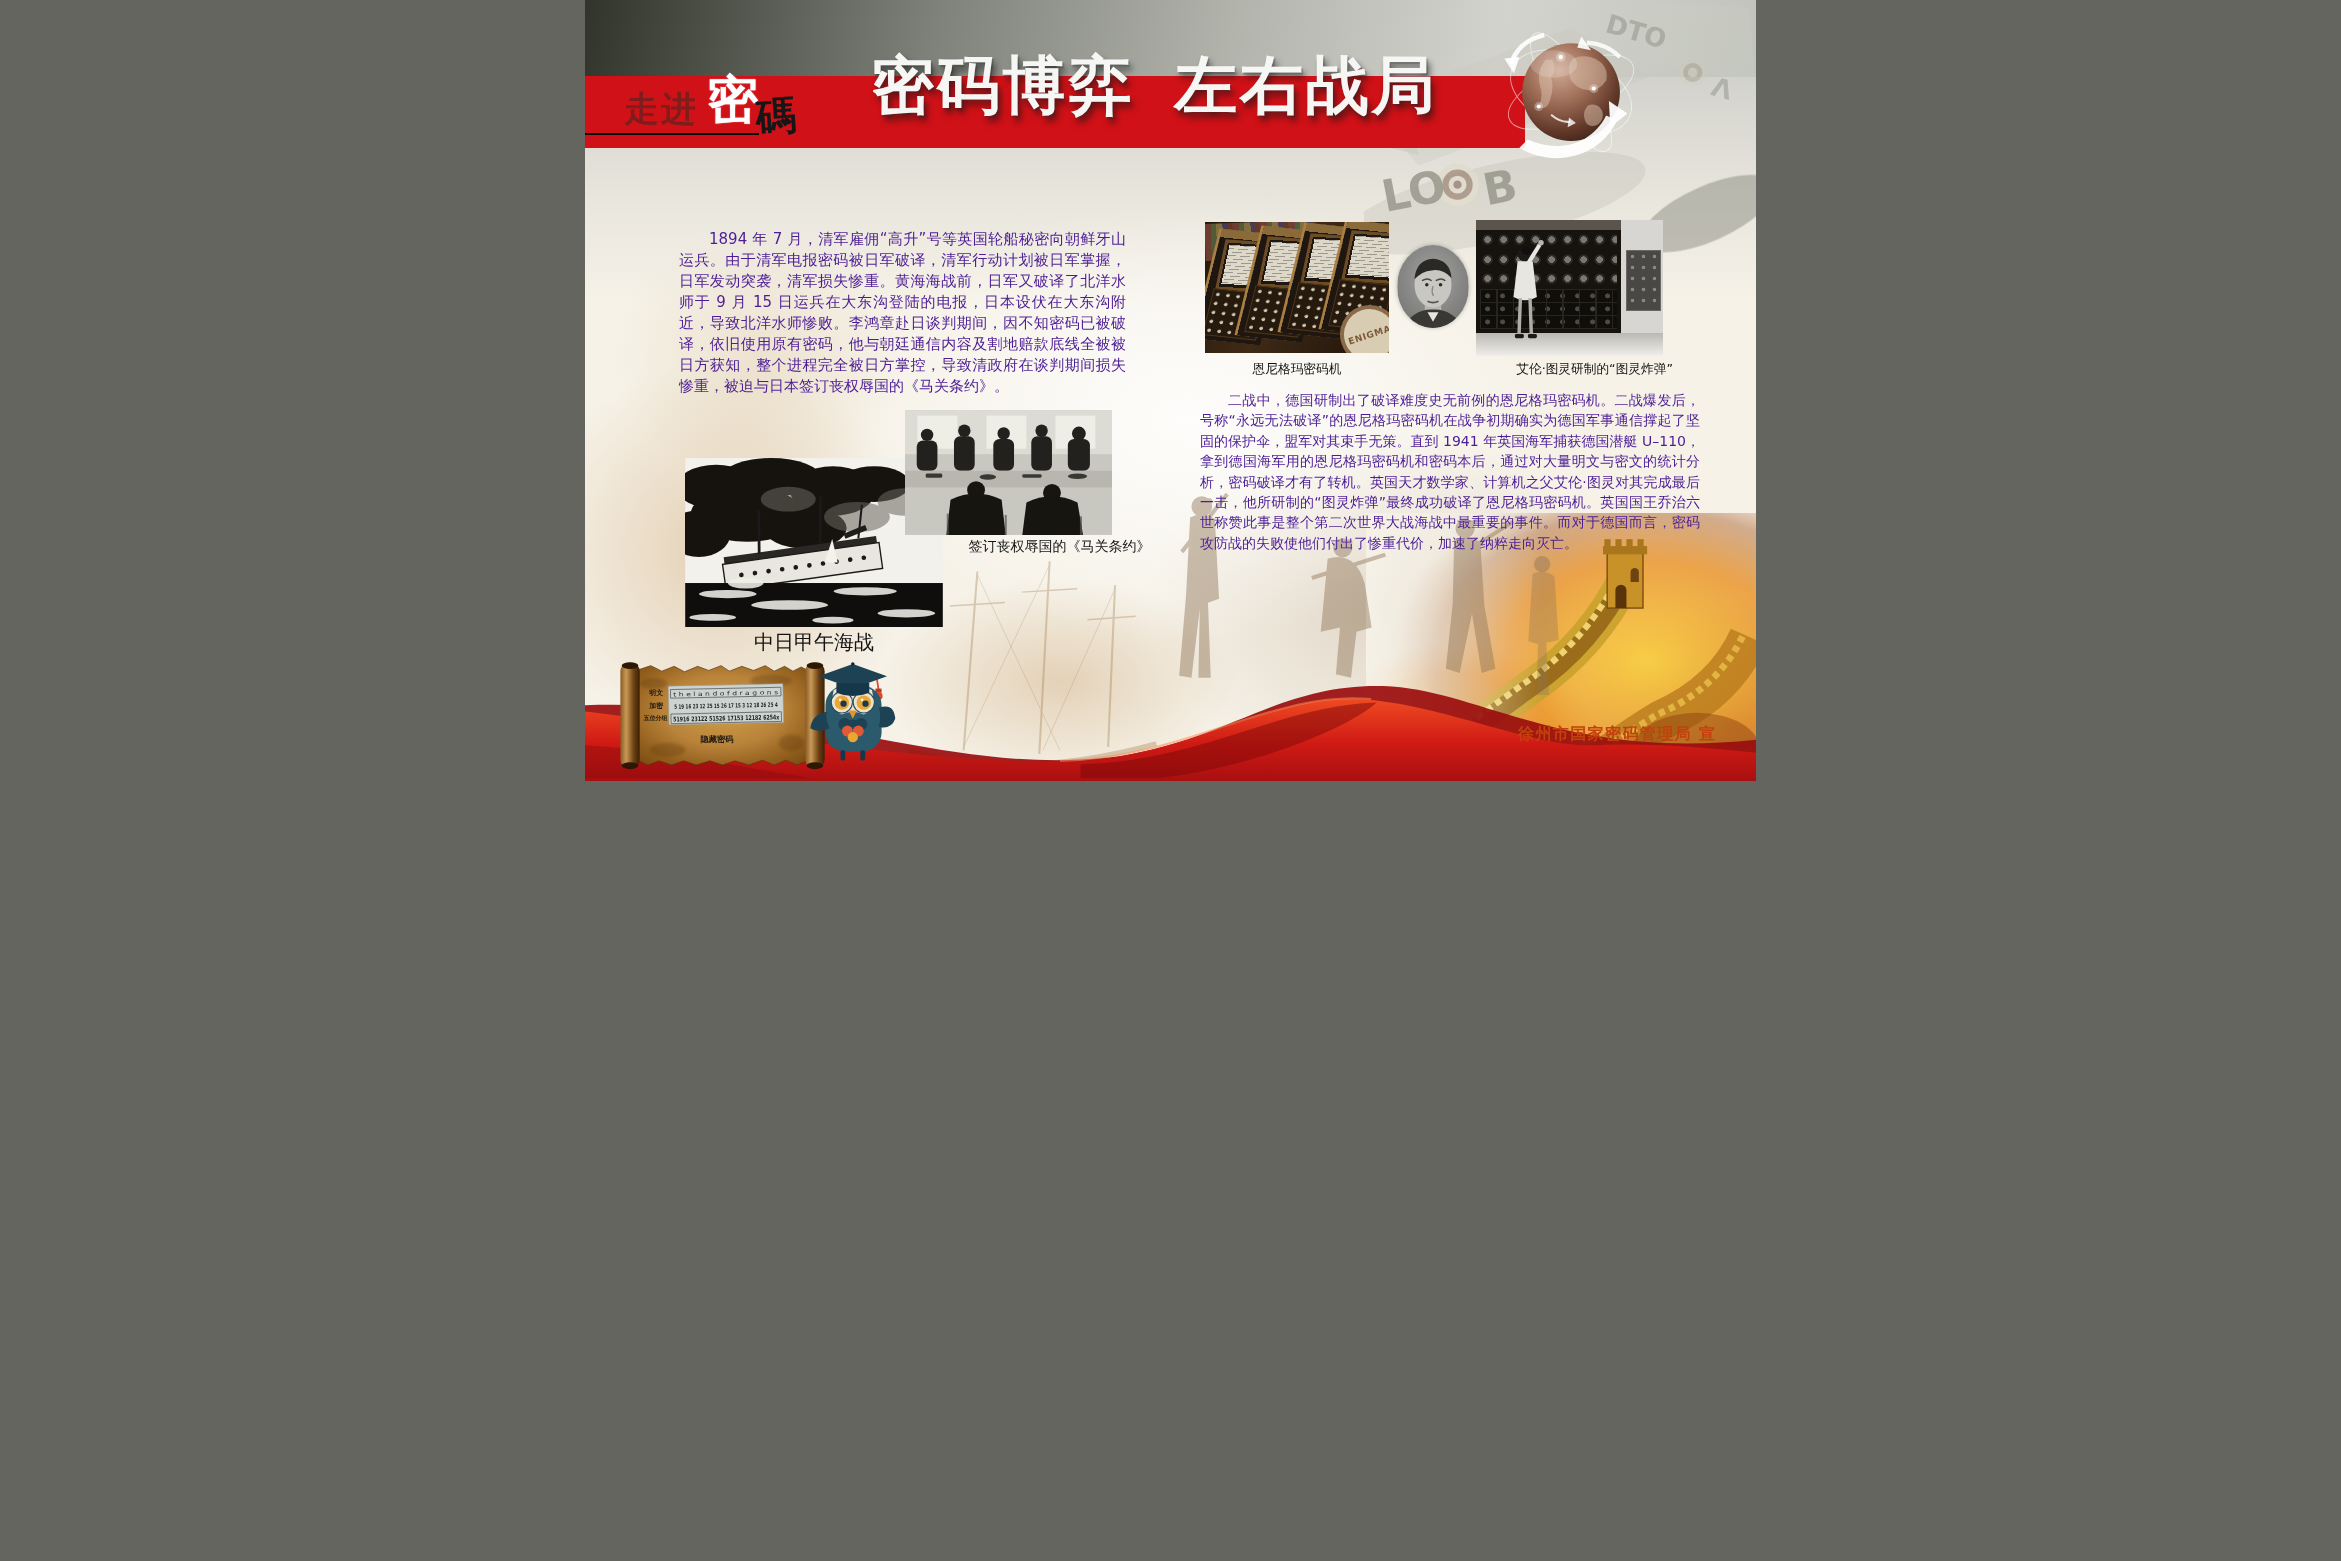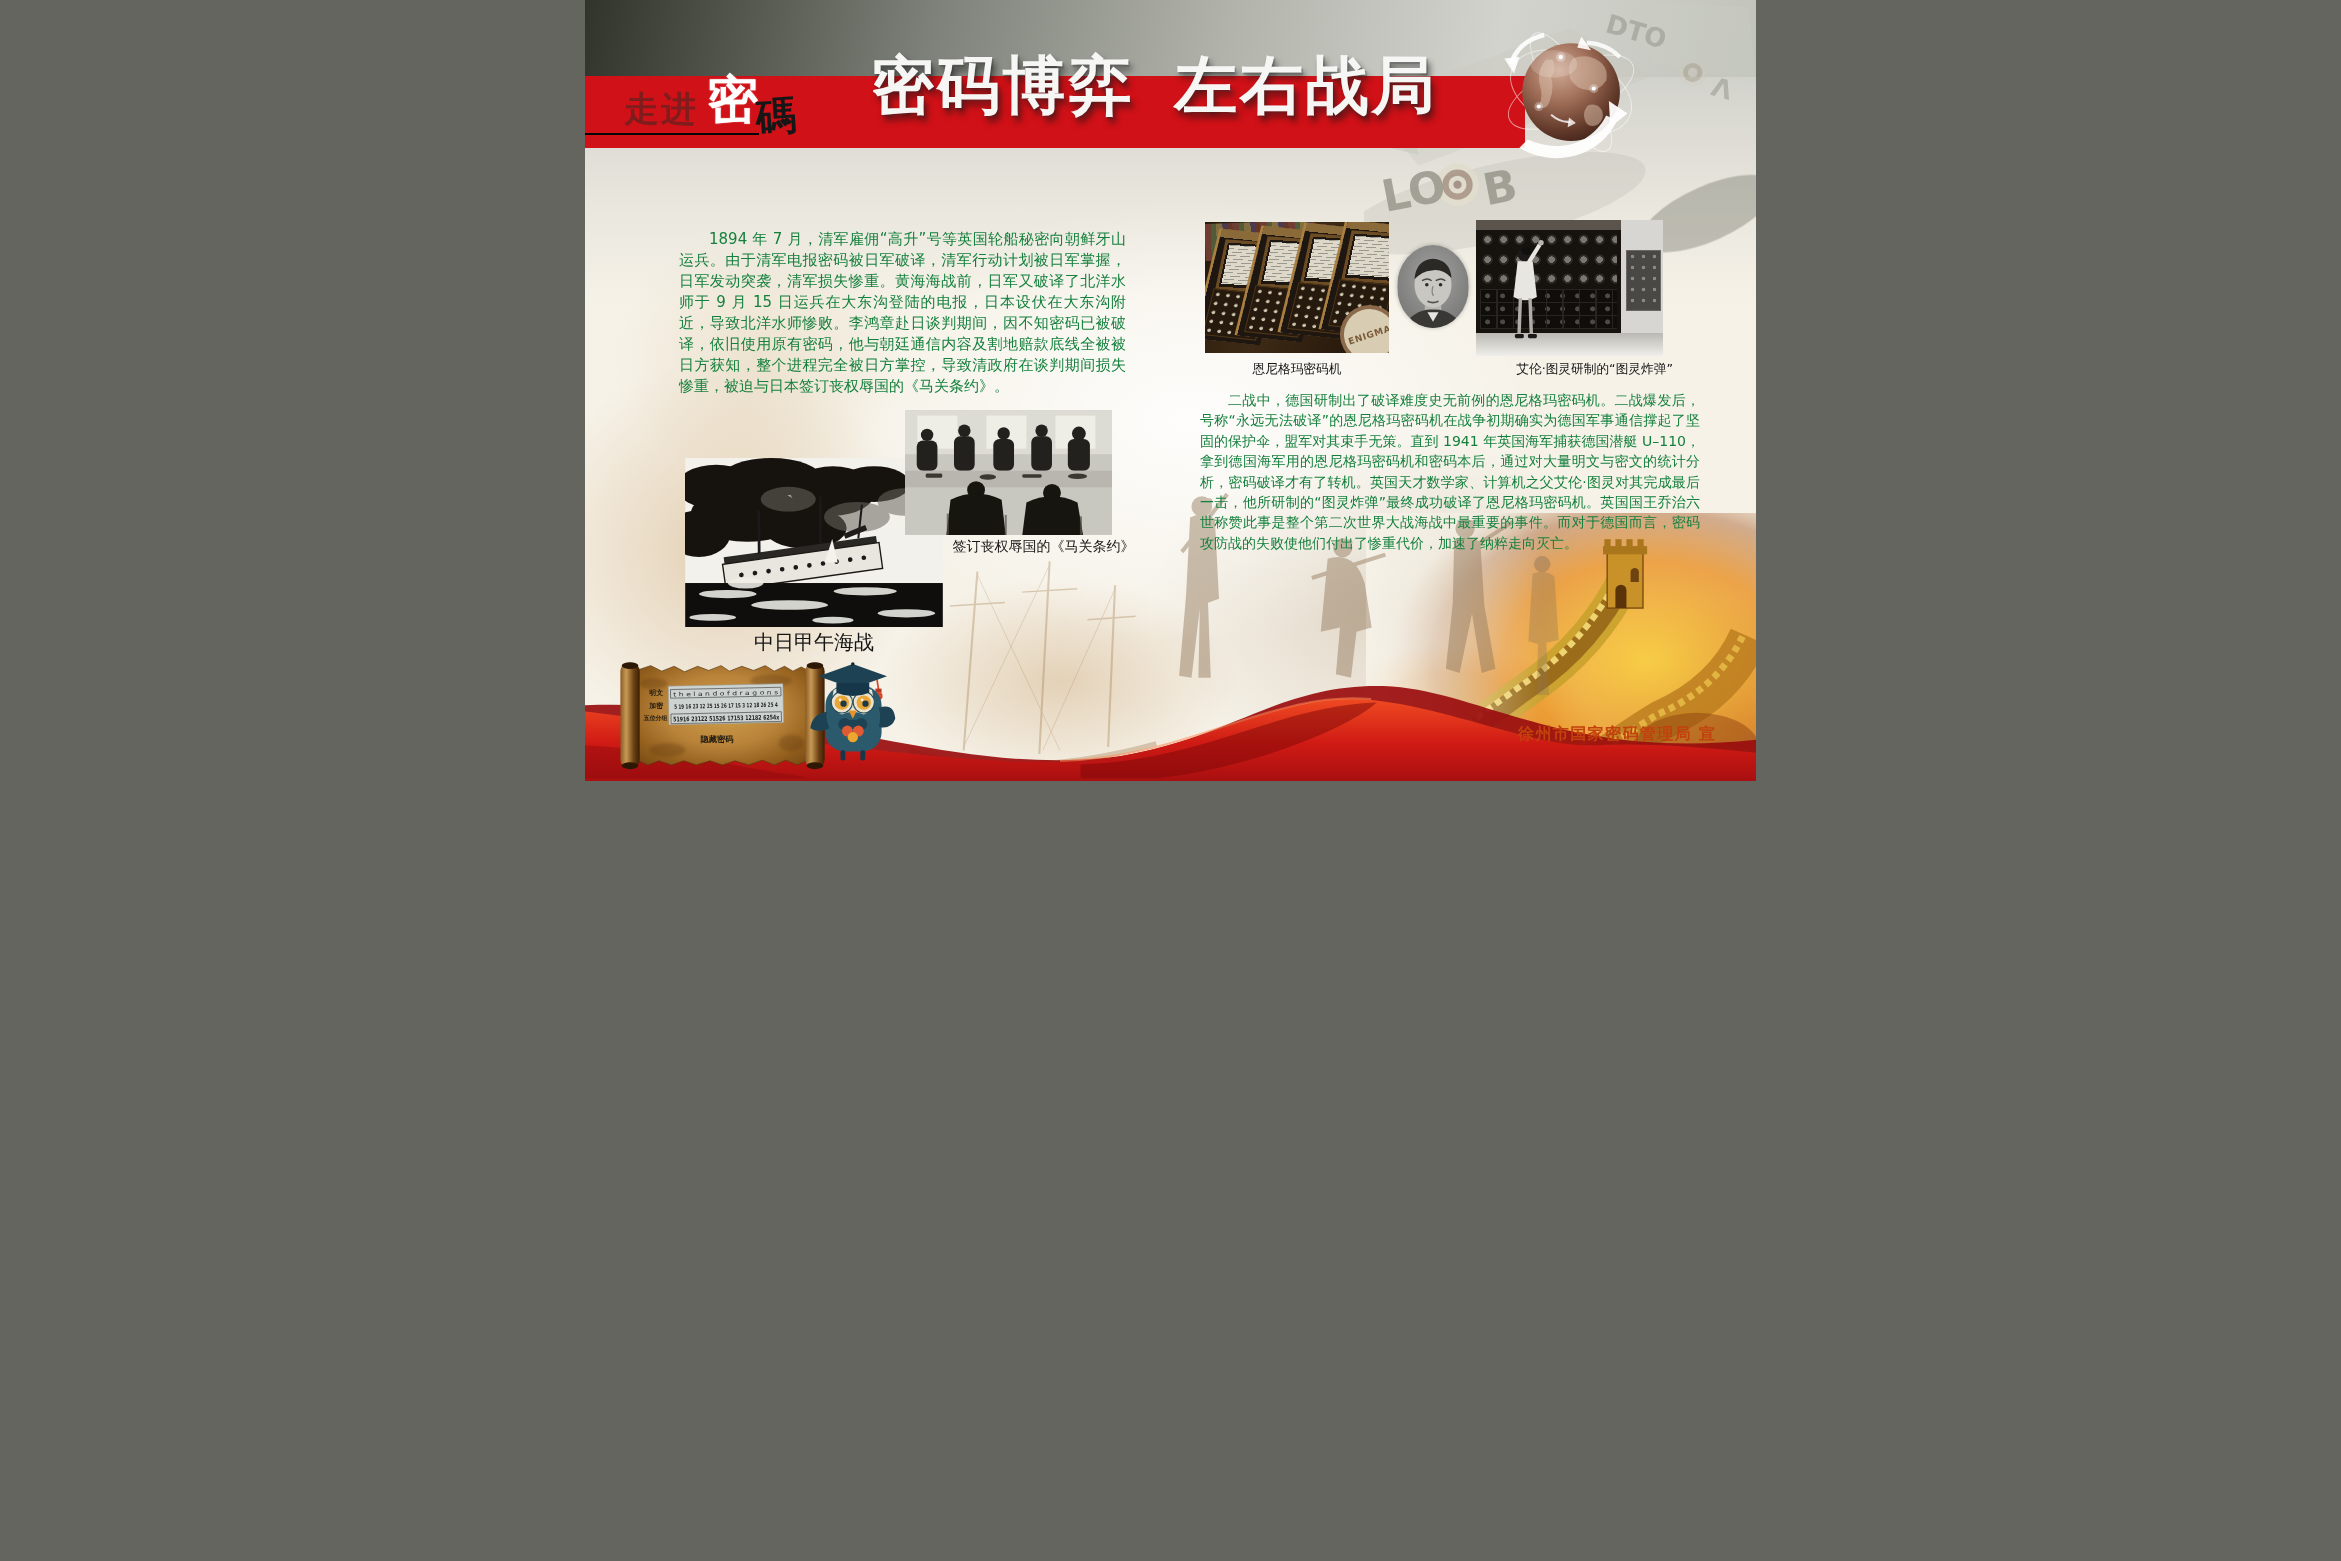--- a/index.html
+++ b/index.html
@@ -35,26 +35,26 @@
   .underline{left:0;top:133px;width:174px;height:2.1px;background:#050505;z-index:8;}
   .logo-walk{left:39px;top:92px;font-size:35px;font-weight:900;color:#7f1d1d;letter-spacing:2.1px;z-index:8;line-height:1;}
   .logo-mi{left:122px;top:74px;font-size:51px;font-weight:700;color:#ffffff;z-index:8;line-height:1;text-shadow:0 0 1.4px rgba(255,255,255,.6);}
   .logo-ma{left:171px;top:96px;font-size:40px;font-weight:700;color:#161616;z-index:8;line-height:1;transform:rotate(-4deg);}
   .title{left:286px;top:54px;z-index:9;font-size:63px;font-weight:900;color:#f6f6f4;letter-spacing:2.8px;line-height:1;white-space:nowrap;
     text-shadow:3.4px 5.5px 6.2px rgba(20,20,20,.55),1.4px 2.1px 1.4px rgba(50,50,50,.35);}
   .title .gap{margin-right:40px;display:inline-block;}
   .globe{left:900px;top:24px;z-index:10;}
 
   
-  .para{color:#15803d;text-align:justify;text-indent:2em;z-index:10;}
+  .para{color:#4c1d95;text-align:justify;text-indent:2em;z-index:10;}
   .left-para{left:94px;top:229px;width:447px;font-size:15px;line-height:21px;}
   .right-para{left:615px;top:390px;width:500px;font-size:14px;line-height:20.4px;}
   .caption{color:#141414;font-weight:400;z-index:12;white-space:nowrap;}
   .cap-ship{left:100px;top:629px;width:258px;text-align:center;font-size:20px;}
-  .cap-treaty{left:355px;top:538px;width:207px;text-align:center;font-size:14px;}
+  .cap-treaty{left:371px;top:538px;width:207px;text-align:center;font-size:14px;}
   .cap-enigma{left:620px;top:361px;width:184px;text-align:center;font-size:12.7px;}
   .cap-bombe{left:881px;top:361px;width:207px;text-align:right;font-size:12.7px;}
 
   
   .photo{z-index:10;overflow:hidden;}
   .ship-photo{left:100px;top:458px;width:258px;height:169px;}
   .treaty-photo{left:320px;top:410px;width:207px;height:125px;z-index:11;}
   .enigma-photo{left:620px;top:222px;width:184px;height:131px;background:linear-gradient(120deg,#241809 0%,#3e2a16 45%,#1d1208 100%);}
   .turing-photo{left:812px;top:245px;width:72px;height:83px;z-index:11;border-radius:50%;overflow:hidden;
     box-shadow:0 0 4.1px rgba(0,0,0,.25);}

